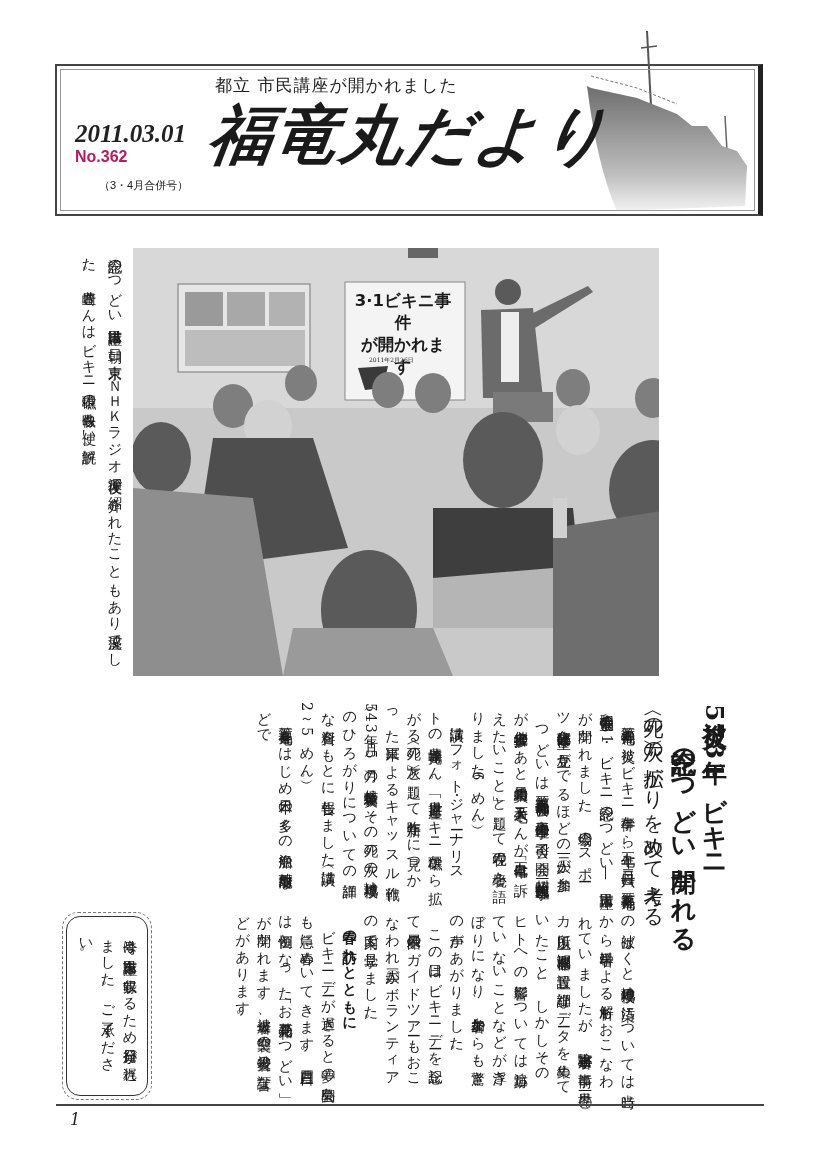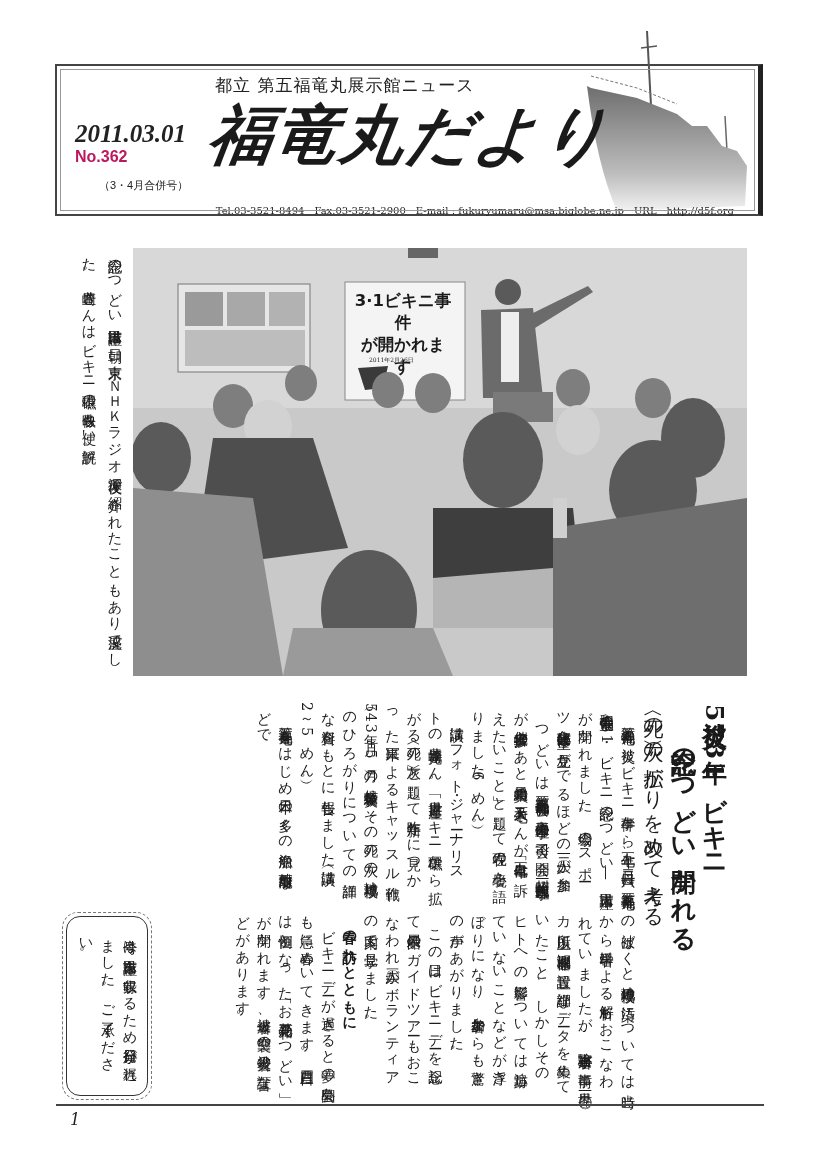--- a/index.html
+++ b/index.html
@@ -47,21 +47,21 @@
 
     
     .caption {
       position: absolute; left: 62px; top: 248px; height: 424px; width: 66px;
       writing-mode: vertical-rl; font-family: "DejaVu Sans", sans-serif;
       font-size: 14.2px; line-height: 26px; letter-spacing: 0.8px; color: #1c1c1c;
     }
 
     
     .photo {
-      position: absolute; left: 133px; top: 248px; width: 614px; height: 428px;
+      position: absolute; left: 133px; top: 248px; width: 526px; height: 428px;
       background: #b8b8b8; overflow: hidden;
     }
     .photo svg { display: block; }
     .banner-text {
       position: absolute; left: 220px; top: 42px; width: 100px; text-align: center;
       font-family: "DejaVu Sans", sans-serif; font-weight: bold; color: #1a1a1a;
       font-size: 16.5px; line-height: 22px;
     }
     .banner-date {
       position: absolute; left: 236px; top: 108px; font-size: 6px; color: #222;
@@ -125,26 +125,25 @@
         <stop offset="0.7" stop-color="#bdbdbd"></stop>
         <stop offset="1" stop-color="#f2f2f2"></stop>
       </linearGradient>
     </defs>
     <line x1="70" y1="5" x2="74" y2="80" stroke="#555" stroke-width="2"></line>
     <line x1="64" y1="22" x2="80" y2="20" stroke="#555" stroke-width="1.5"></line>
     <line x1="148" y1="90" x2="150" y2="125" stroke="#666" stroke-width="1.5"></line>
     <path d="M10 60 L14 62 L60 72 L100 88 L115 100 L130 100 L145 120 L160 125 L170 140 L168 180 L40 185 Q20 140 10 60 Z" fill="url(#hull)"></path>
     <path d="M14 50 L60 62 L100 78" stroke="#777" stroke-width="1" fill="none" stroke-dasharray="3 2"></path>
   </svg>
-  <div class="series-label">都立 第五福竜丸展示館ニュース</div>
+  <div class="series-label">都立 市民講座が開かれました</div>
   <div class="issue-date">2011.03.01</div>
   <div class="issue-no">No.362</div>
   <div class="issue-sub">（3・4月合併号）</div>
   <div class="title">福竜丸だより</div>
-  <div class="contact">Tel.03-3521-8494　Fax.03-3521-2900　E-mail : fukuryumaru@msa.biglobe.ne.jp　URL　http://d5f.org</div>
 </header>
 
 <div class="caption">記念のつどい市民講座は朝日、東京、ＮＨＫラジオ深夜便で紹介されたこともあり盛況でした。豊崎さんはビキニ環礁の映像も使い解説。</div>
 
 <figure class="photo">
   <svg width="614" height="428" viewBox="0 0 614 428">
     <rect x="0" y="0" width="614" height="428" fill="#c9c9c9"></rect>
     <rect x="0" y="0" width="614" height="160" fill="#d8d8d8"></rect>
     <rect x="275" y="0" width="30" height="10" fill="#666"></rect>
 

